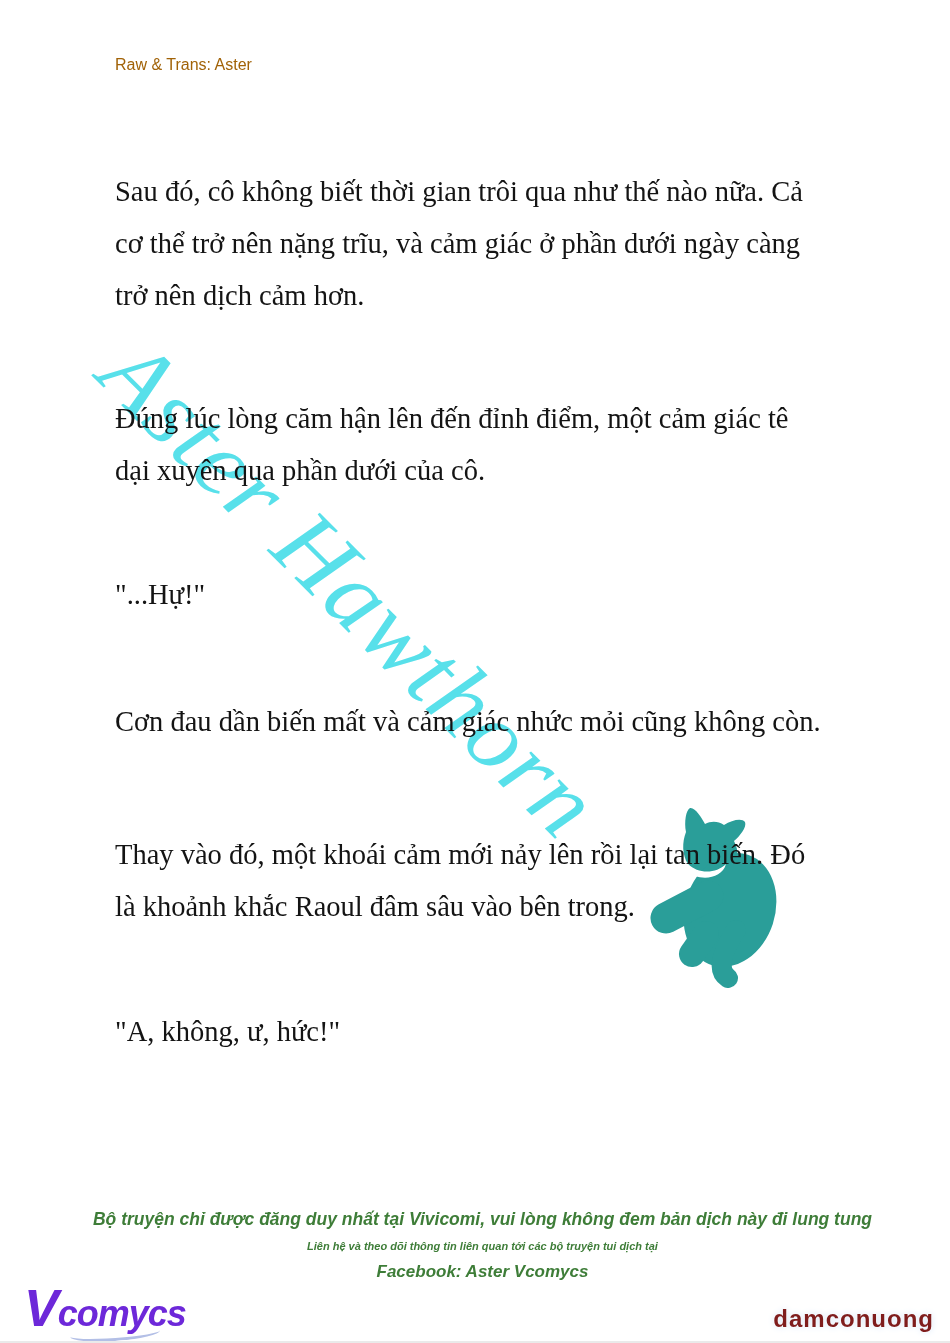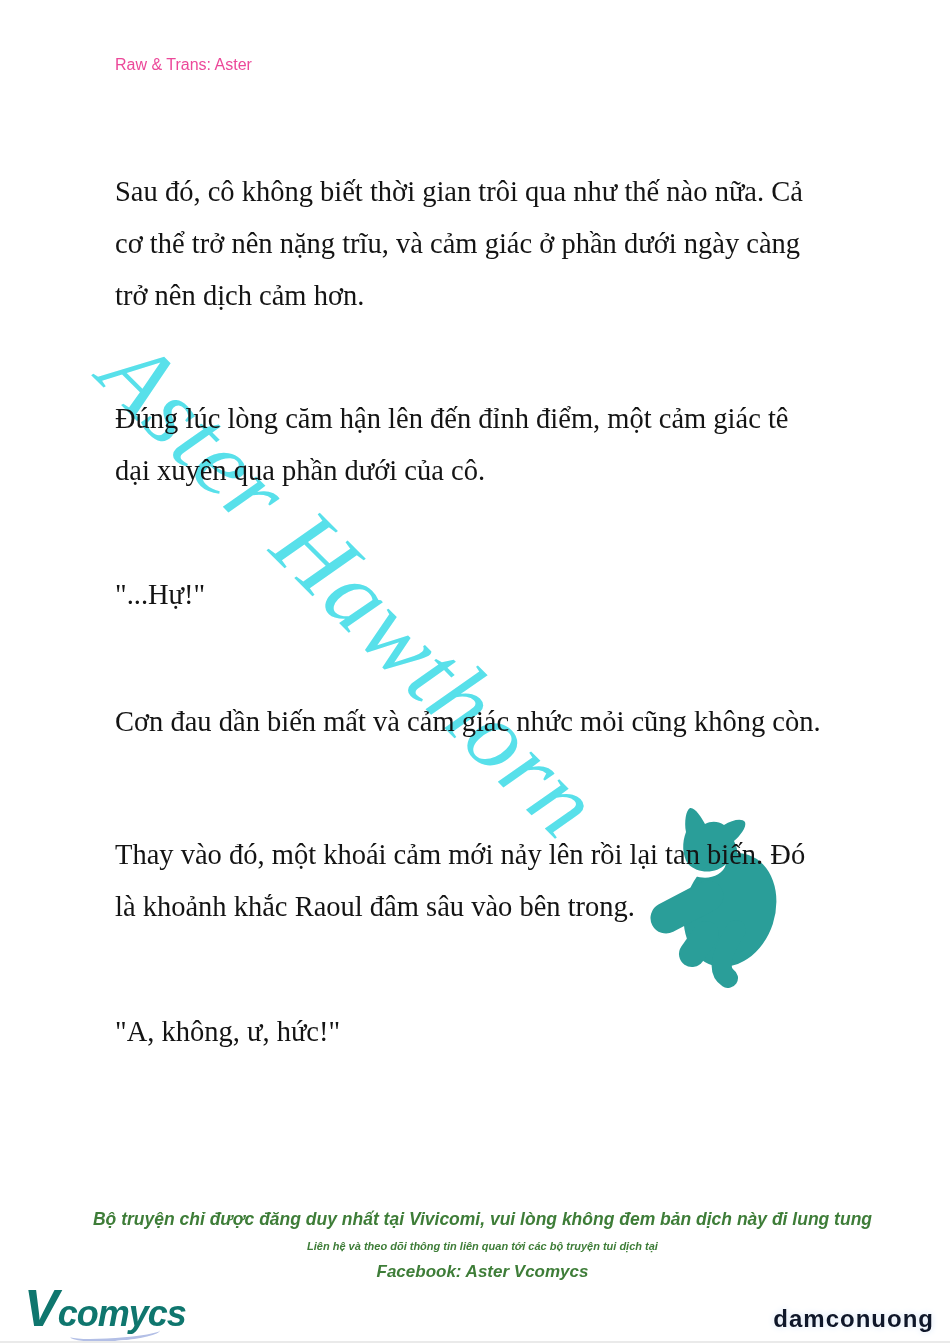--- a/index.html
+++ b/index.html
@@ -2,21 +2,21 @@
 <html><head>
 <meta charset="utf-8">
 <style>
   html,body{margin:0;padding:0;background:#fff;}
   .page{
     position:relative;width:950px;height:1343px;background:#ffffff;overflow:hidden;
     font-family:"Liberation Serif",serif;color:#141414;
   }
   .credit{
     position:absolute;left:115px;top:56px;
-    font-family:"Liberation Sans",sans-serif;font-size:16px;color:#ec4899;z-index:3;
+    font-family:"Liberation Sans",sans-serif;font-size:16px;color:#a16207;z-index:3;
   }
   .para{
     position:absolute;left:115px;width:745px;
     font-size:28.5px;line-height:52px;white-space:pre-line;z-index:3;
   }
   .p1{top:166px}.p2{top:393px}.p3{top:569px}.p4{top:696px}.p5{top:829px}.p6{top:1006px}
   .watermark{
     position:absolute;left:158px;top:316px;z-index:1;
     font-family:"Liberation Serif",serif;font-style:italic;
     font-size:98px;white-space:nowrap;letter-spacing:2px;
@@ -86,18 +86,18 @@
 là khoảnh khắc Raoul đâm sâu vào bên trong.</div>
   <div class="para p4">Cơn đau dần biến mất và cảm giác nhức mỏi cũng không còn.</div>
   <div class="para p6">"A, không, ư, hức!"</div>
 
   <div class="footer" style="color: rgb(62, 125, 56);">
     <div class="footer-line1">Bộ truyện chỉ được đăng duy nhất tại Vivicomi, vui lòng không đem bản dịch này đi lung tung</div>
     <div class="footer-line2">Liên hệ và theo dõi thông tin liên quan tới các bộ truyện tui dịch tại</div>
     <div class="footer-line3">Facebook: Aster Vcomycs</div>
   </div>
 
-  <div class="vcomycs" style="color: #0f766e;">Vcomycs</div>
+  <div class="vcomycs" style="color: #6d28d9;">Vcomycs</div>
   <div class="vcomycs-swash"></div>
-  <div class="damconuong" style="color: #0f172a;">damconuong</div>
+  <div class="damconuong" style="color: #7f1d1d;">damconuong</div>
 
   <div class="bottom-edge"></div>
 </div>
 
 </body></html>

